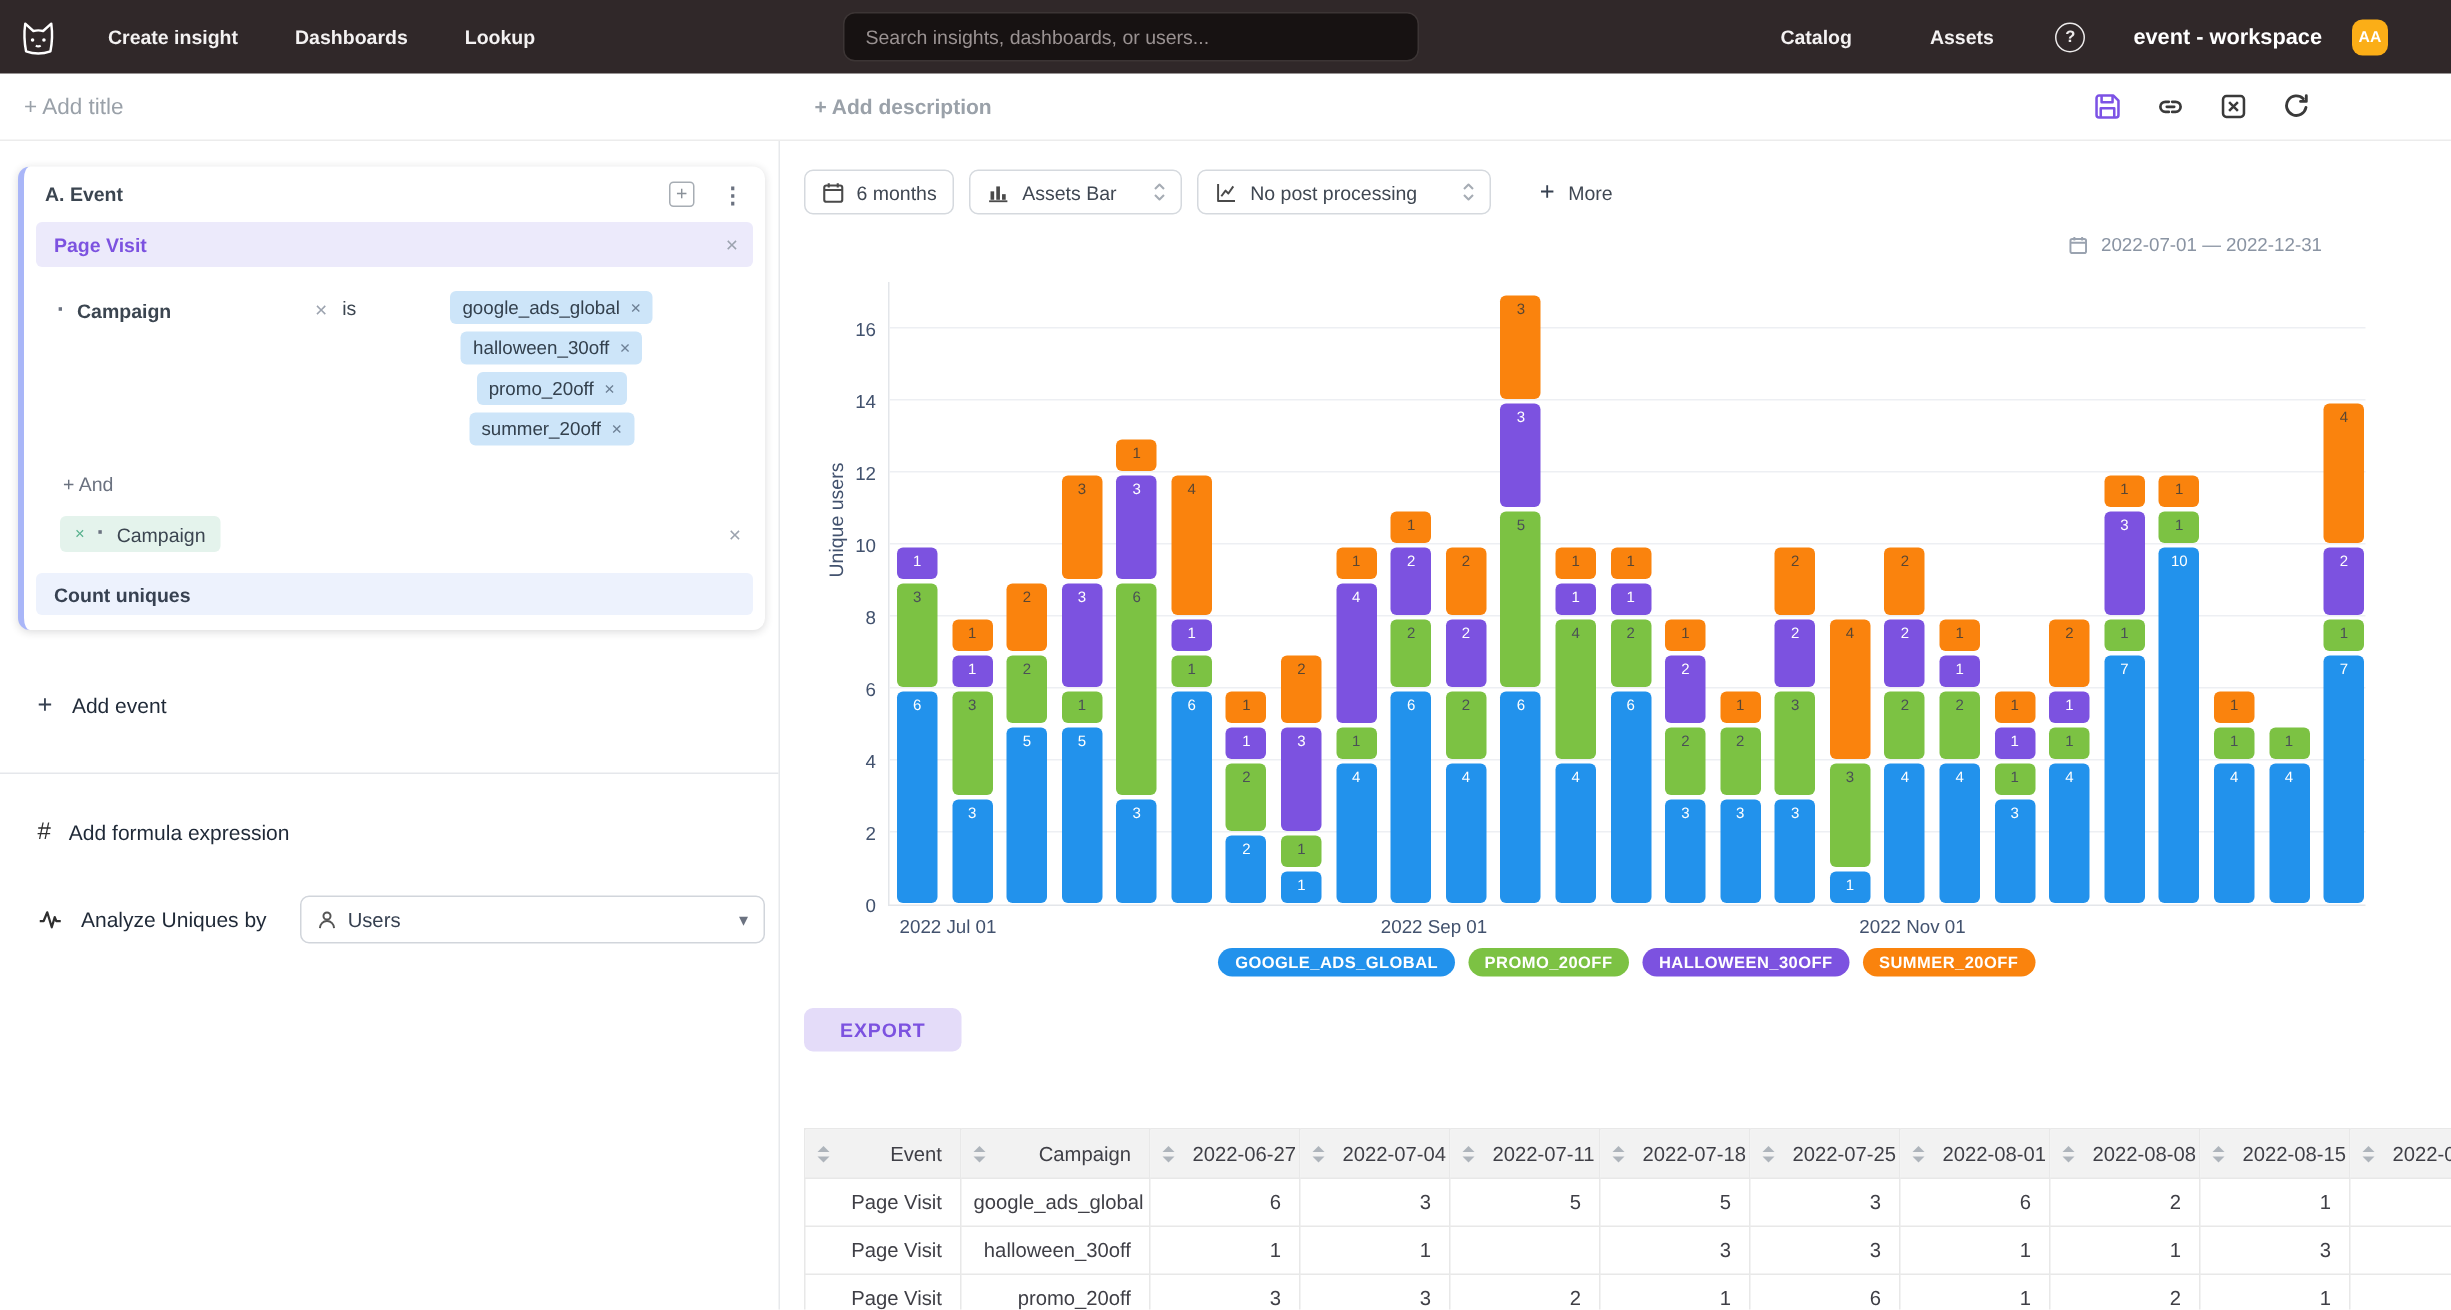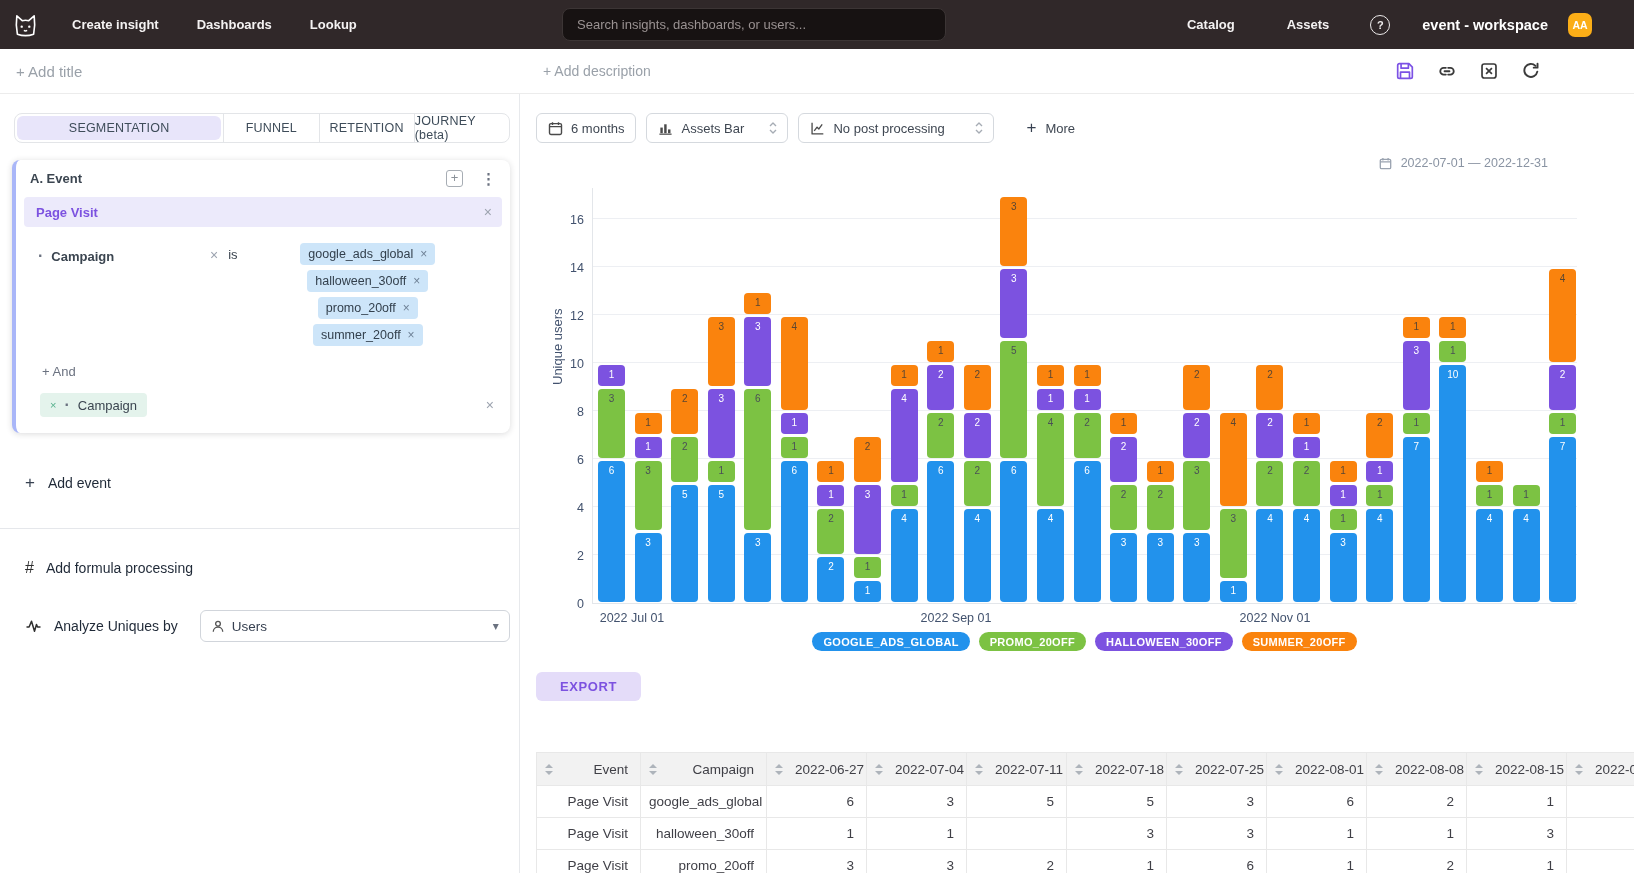--- a/index.html
+++ b/index.html
@@ -16,21 +16,21 @@
   .nav-right { margin-left:auto; display:flex; align-items:center; gap:14px; padding-right:42px; }
   .help-circle { width:20px; height:20px; border:1.5px solid #EDEBEB; border-radius:50%; color:#EDEBEB;
     font-size:11px; font-weight:700; display:flex; align-items:center; justify-content:center; margin:0 8px; }
   .workspace { color:#fff; font-size:14.5px; font-weight:700; margin:0 6px 0 10px; }
   .avatar { width:24px; height:24px; background:#FBAE17; border-radius:7px; color:#fff; font-size:10.5px;
     font-weight:700; display:flex; align-items:center; justify-content:center; }
 
   
   .subheader { position:relative; height:45px; border-bottom:1px solid #ECECEC; display:flex; align-items:center; }
   .add-title { position:absolute; left:16px; color:#9AA1A9; font-size:15px; }
-  .add-desc  { position:absolute; left:543px; color:#9AA1A9; font-size:14px; }
+  .add-desc  { position:absolute; left:543px; color:#9AA1A9; font-size:14px;font-weight:bold; }
   .subheader-icons { margin-left:auto; display:flex; align-items:center; gap:24px; padding-right:94px; }
   .icon-btn { width:18px; height:18px; display:flex; align-items:center; justify-content:center; cursor:pointer; }
 
   
   .left-panel { position:absolute; left:0; top:94px; bottom:0; width:520px; border-right:1px solid #E7E9EC; background:#fff; }
   .tabs { margin:19px 9px 0 14px; height:30px; border:1px solid #E3E5E8; border-radius:8px; background:#fff;
     display:flex; align-items:stretch; }
   .tab { flex:1; display:flex; align-items:center; justify-content:center; font-size:12.5px; color:#3E4C59;
     border-right:1px solid #E3E5E8; cursor:pointer; letter-spacing:.2px; }
   .tab:last-child { border-right:none; }
@@ -181,26 +181,20 @@
     <span class="icon-btn">
       <svg width="18" height="18" viewBox="0 0 16 16" fill="none" stroke="#3A3A3A" stroke-width="1.7" stroke-linecap="round">
         <path d="M13.6 8.6 A5.8 5.8 0 1 1 12 3.4"></path>
         <path d="M13.8 1.6 v3.4 h-3.4" stroke-linejoin="round"></path>
       </svg>
     </span>
   </div>
 </div>
 
 <div class="left-panel">
-  <div class="tabs">
-    <div class="tab active">SEGMENTATION</div>
-    <div class="tab">FUNNEL</div>
-    <div class="tab">RETENTION</div>
-    <div class="tab">JOURNEY (beta)</div>
-  </div>
 
   <div class="event-card">
     <div class="card-head">
       <span class="card-label">A.  Event</span>
       <span class="card-head-icons">
         <span class="plus-square">+</span>
         <span class="kebab">⋮</span>
       </span>
     </div>
     <div class="event-row">
@@ -237,30 +231,33 @@
     </div>
     <div class="and-row">+ And</div>
     <div class="breakdown-row">
       <span class="breakdown-chip">
         <span class="x-icon">×</span>
         <span class="bullet">·</span>
         <span class="chip-label">Campaign</span>
       </span>
       <span class="x-icon">×</span>
     </div>
+    <div class="agg-row">
+      <span class="agg-label">Count uniques</span>
+    </div>
   </div>
 
   <div class="add-event-row">
     <span class="plus-glyph">+</span>
     <span class="add-event-label">Add event</span>
   </div>
   <div class="sidebar-divider"></div>
   <div class="formula-row">
     <span class="hash-glyph">#</span>
-    <span class="formula-label">Add formula processing</span>
+    <span class="formula-label">Add formula expression</span>
   </div>
   <div class="analyze-row">
     <span>
       <svg width="17" height="16" viewBox="0 0 16 16" fill="none" stroke="#2F2F2F" stroke-width="1.5" stroke-linejoin="round">
         <path d="M1 9 h2.6 L6 3.2 l3 10 L11 6.4 l1 2.6 H15"></path>
       </svg>
     </span>
     <span class="analyze-label">Analyze Uniques by</span>
     <span class="analyze-select">
       <span>

